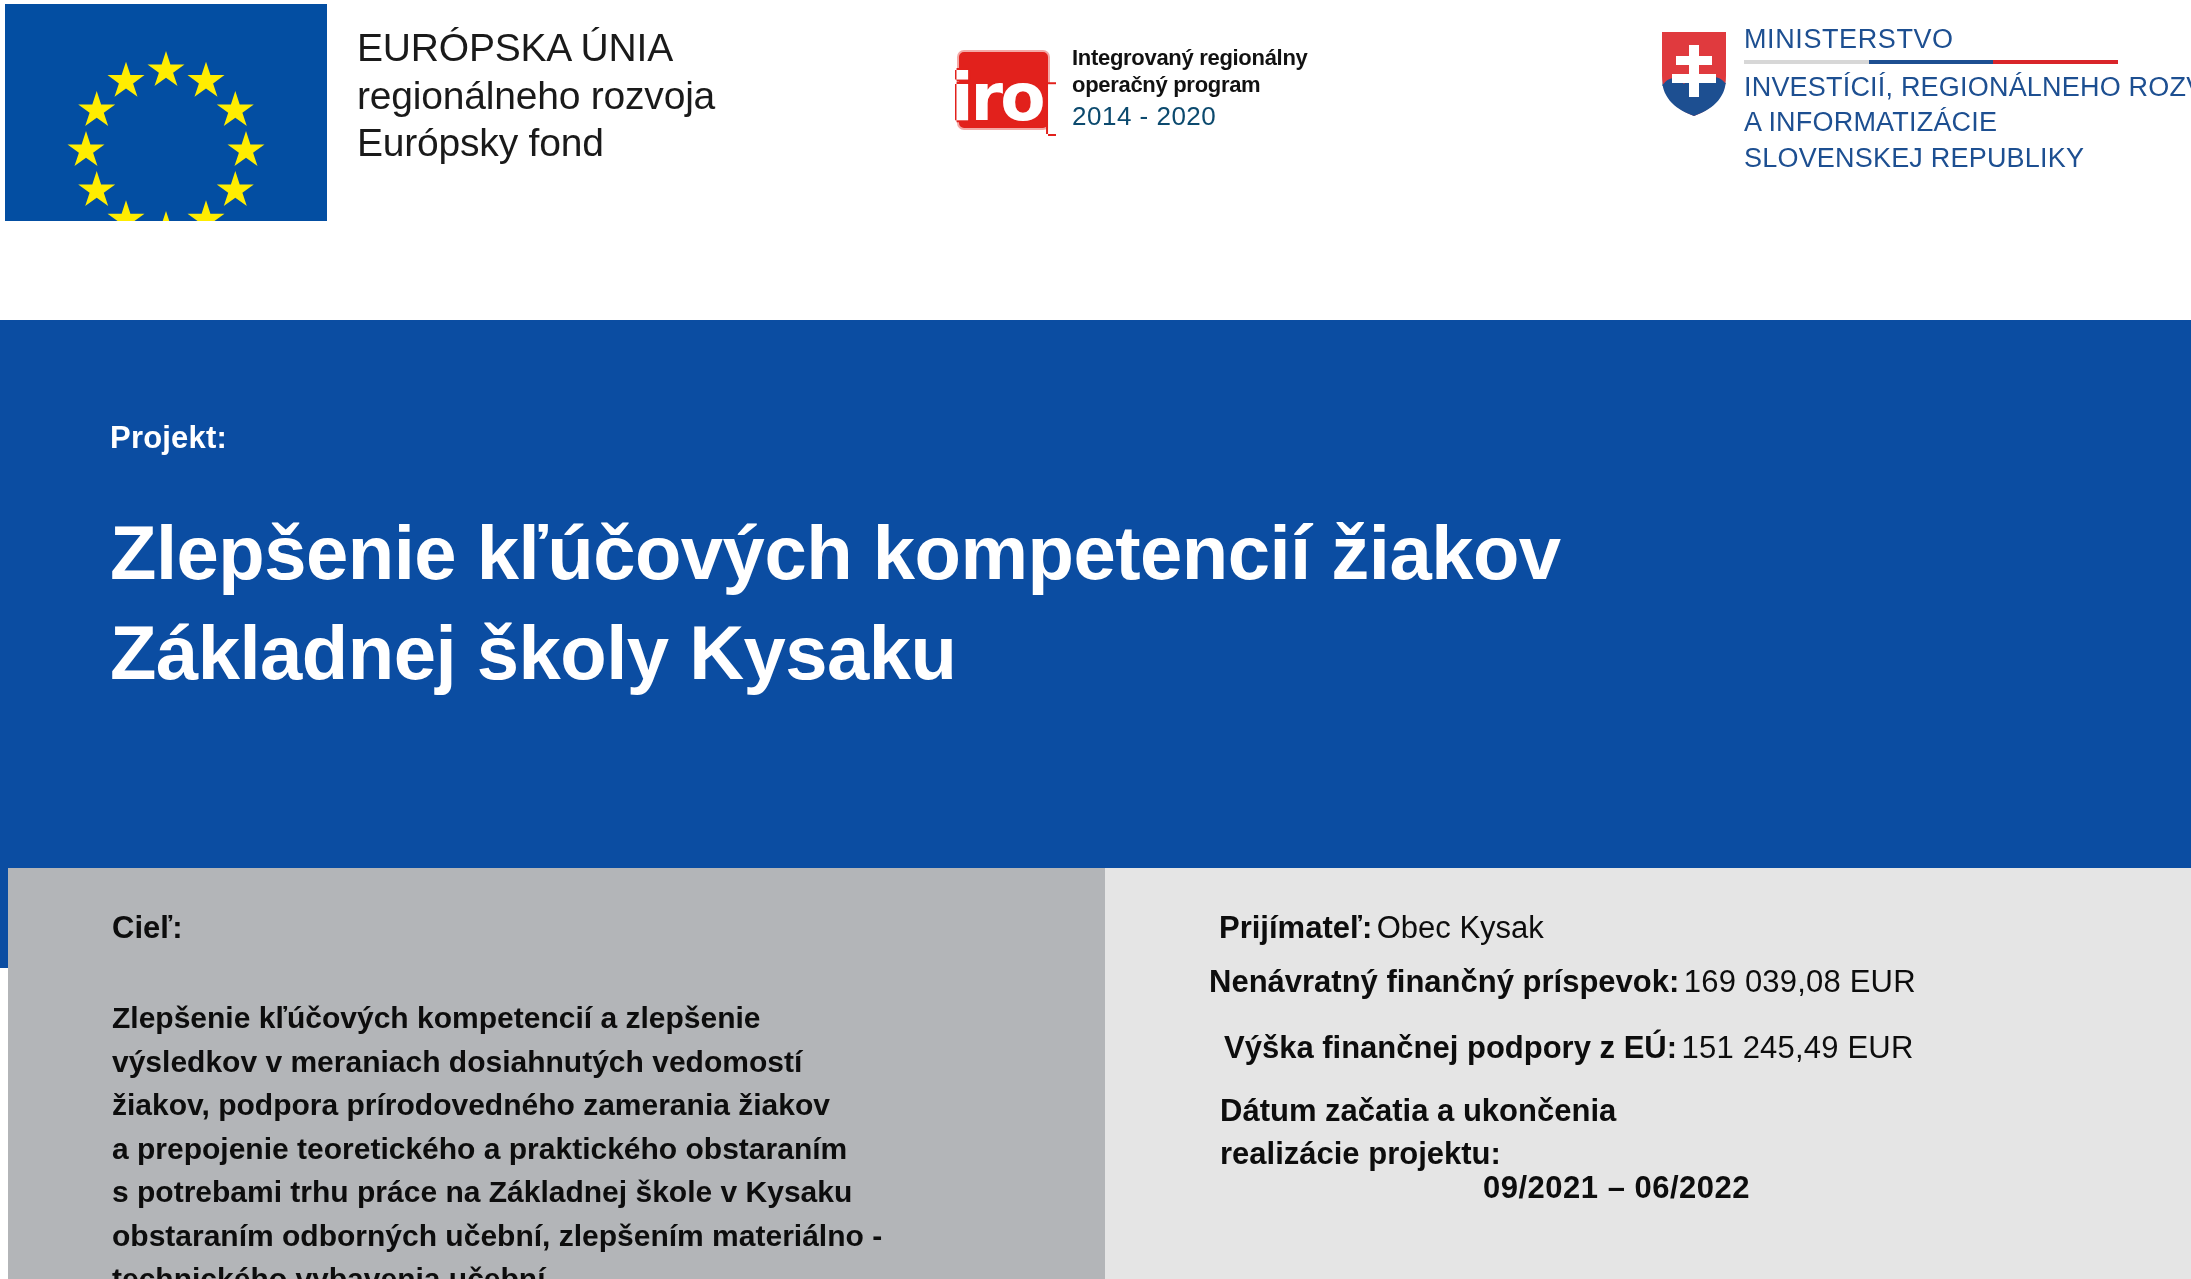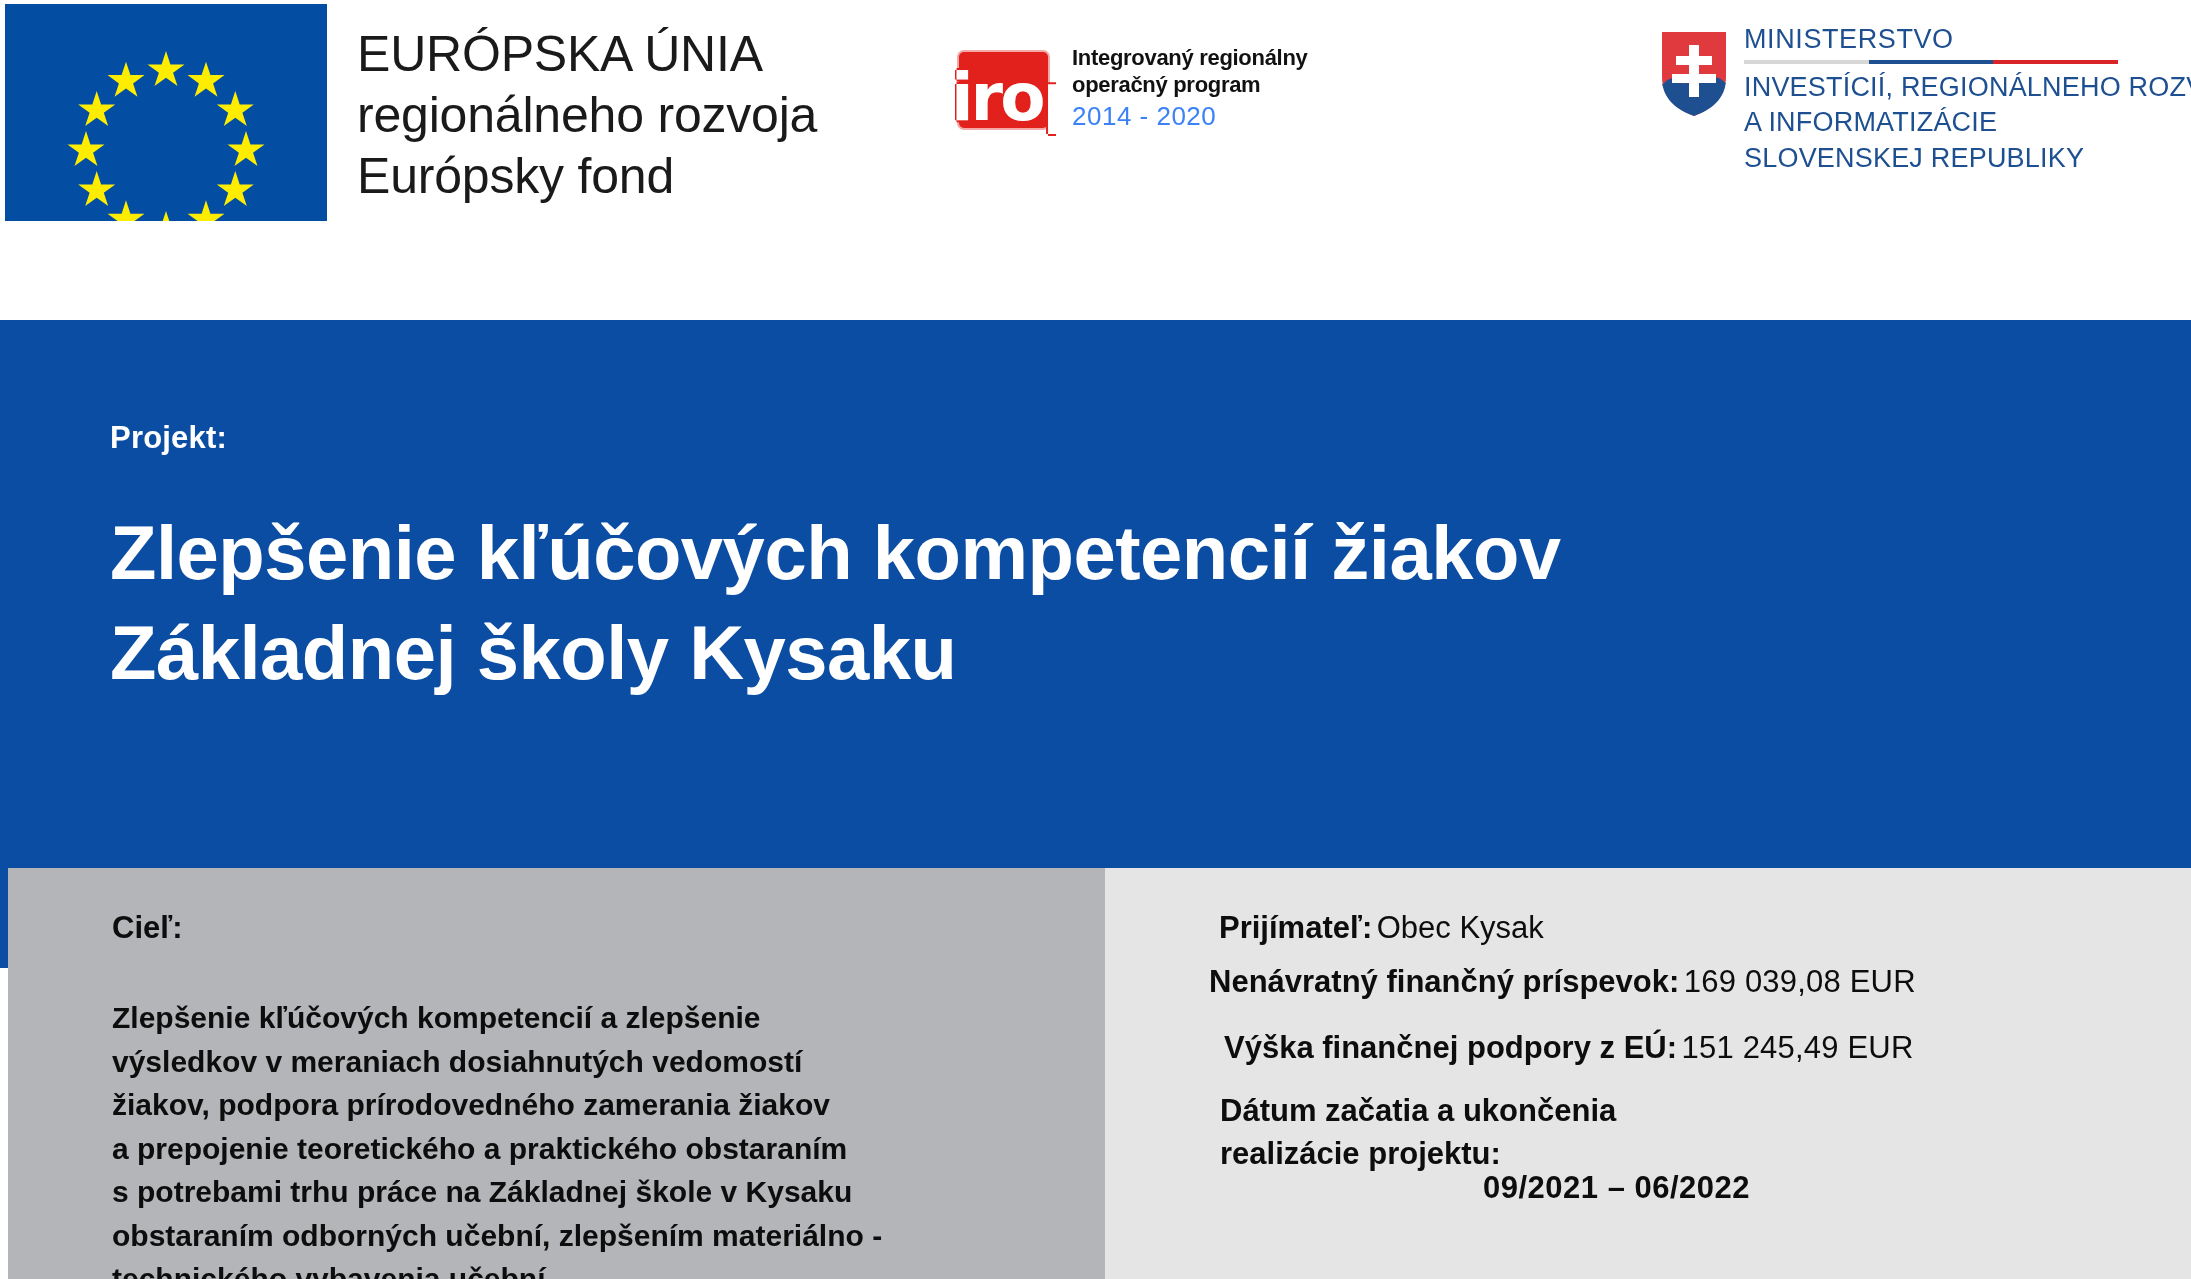--- a/index.html
+++ b/index.html
@@ -36,21 +36,21 @@
     width: 322px;
     height: 217px;
     background: #034ea2;
     margin: 4px 0 0 5px;
     flex: 0 0 auto;
   }
   .eu-text {
     margin-left: 30px;
     margin-top: 24px;
     color: #1a1a1a;
-    font-size: 50px;
+    font-size: 39px;
     line-height: 1.22;
     white-space: nowrap;
     font-weight: 400;
     letter-spacing: -0.2px;
   }
 
   
   .irop-block {
     position: absolute;
     left: 955px;
@@ -96,21 +96,21 @@
     font-size: 22px;
     font-weight: 700;
     color: #111111;
     line-height: 1.23;
     white-space: nowrap;
     letter-spacing: -0.3px;
   }
   .irop-text .years {
     font-size: 26px;
     font-weight: 400;
-    color: #3b82f6;
+    color: #0c4a6e;
     line-height: 1.25;
     margin-top: 2px;
     letter-spacing: 0.5px;
   }
 
   
   .min-block {
     position: absolute;
     left: 1660px;
     top: 24px;

